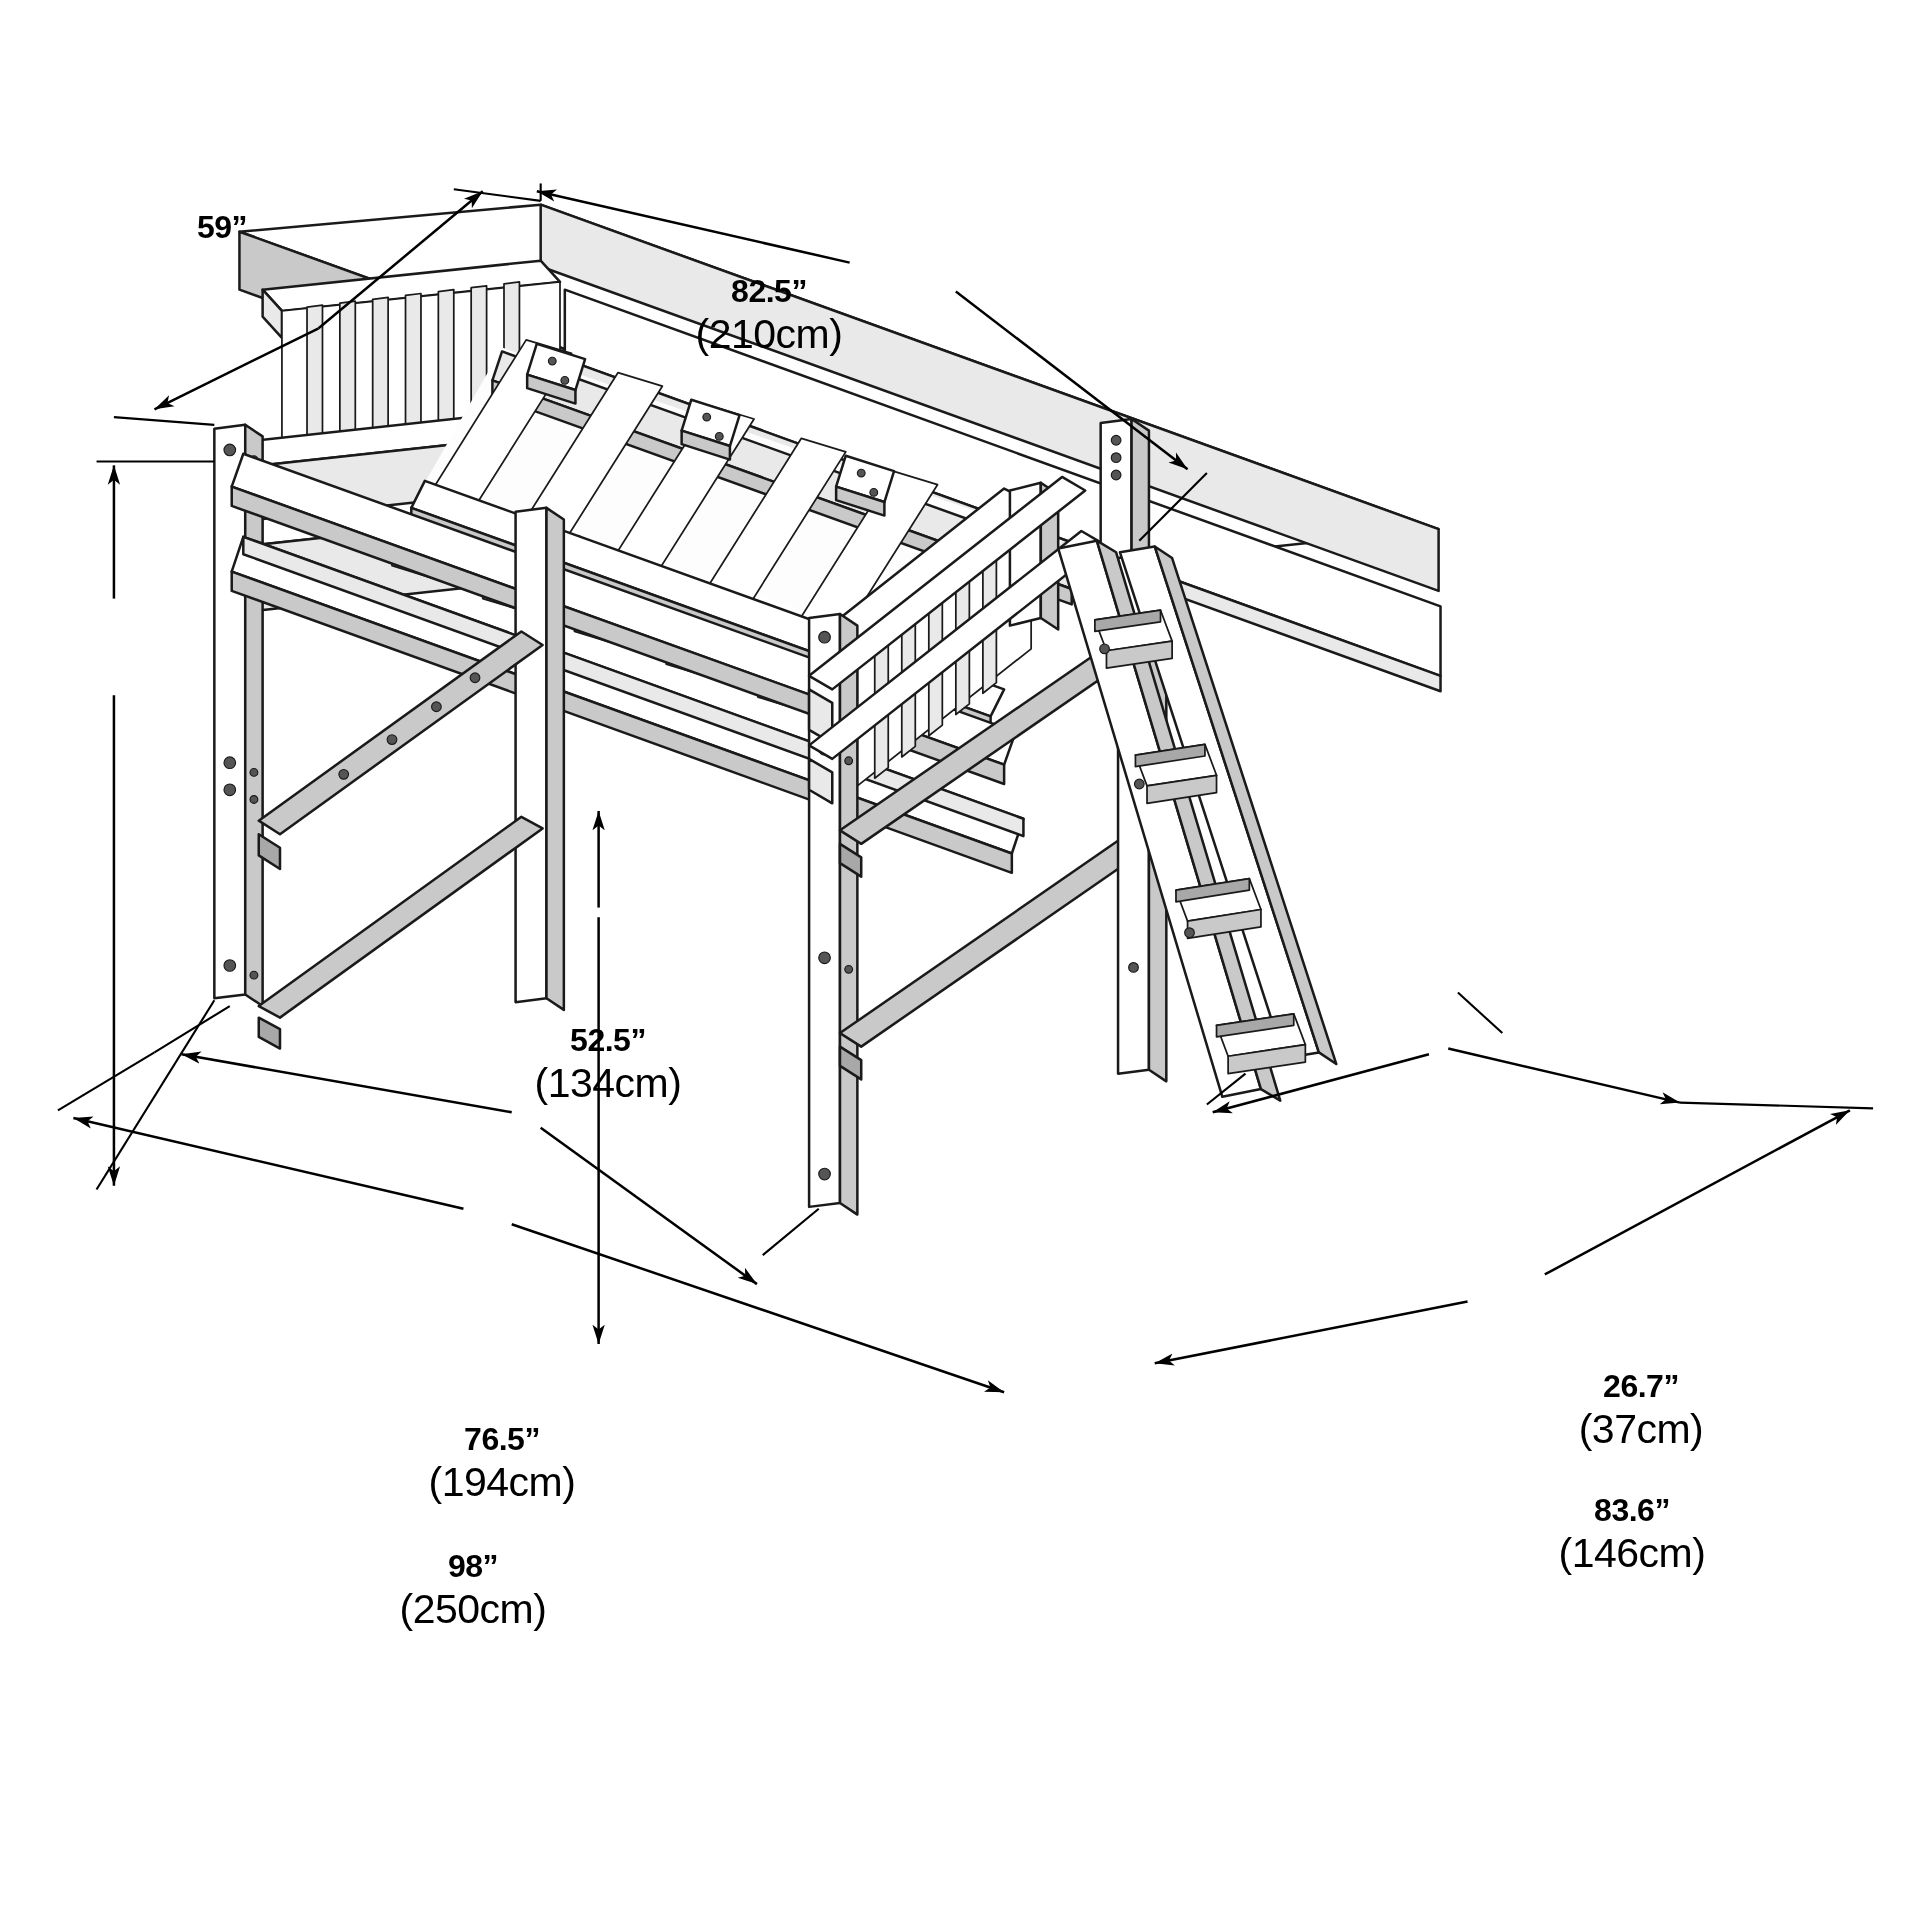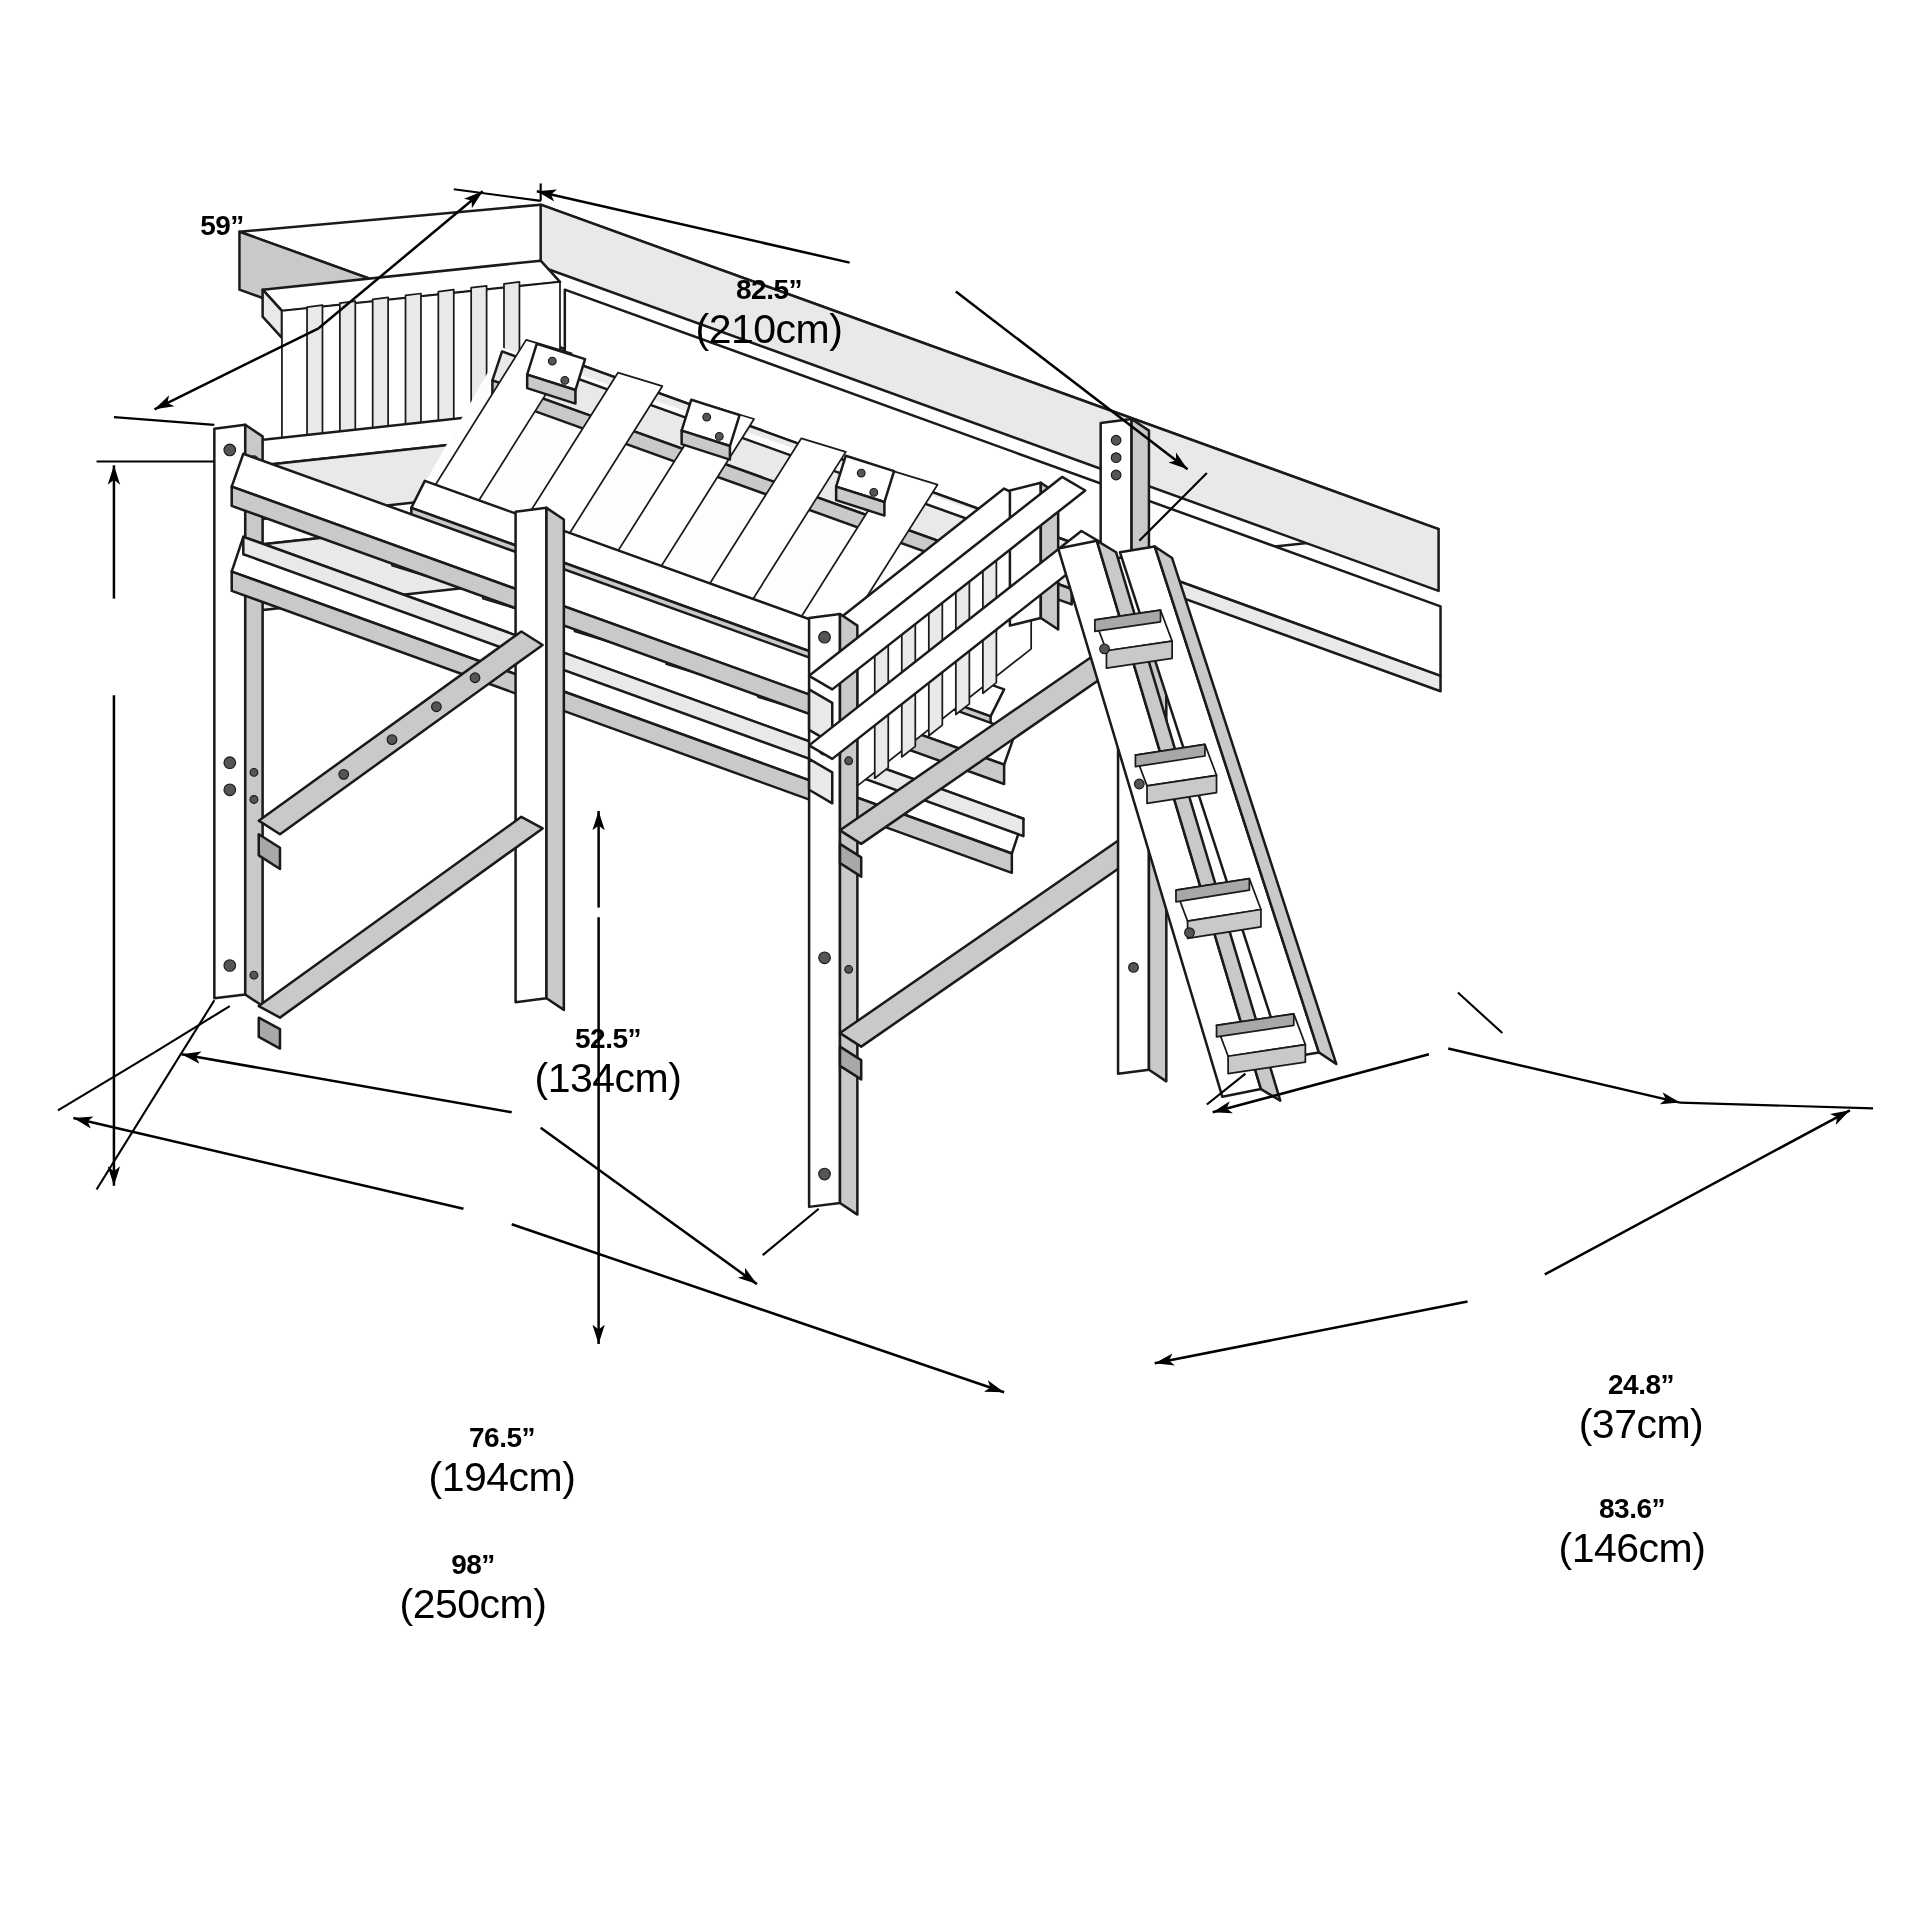--- a/index.html
+++ b/index.html
@@ -2,21 +2,21 @@
 <html><head>
 <meta charset="utf-8">
 <style>
   html,body{margin:0;padding:0;background:#ffffff;}
   body{width:1931px;height:1931px;overflow:hidden;
        font-family:"Liberation Sans", sans-serif;}
   #stage{position:relative;width:1931px;height:1931px;background:#fff;}
   #stage svg{position:absolute;top:0;left:0;width:1931px;height:1931px;display:block;}
 
   .dimlabel{position:absolute;text-align:center;color:#000;user-select:none;}
-  .dimlabel .imp{font-weight:bold;font-size:28px;line-height:1.12;letter-spacing:-0.5px;}
+  .dimlabel .imp{font-weight:bold;font-size:32px;line-height:1.12;letter-spacing:-0.5px;}
   .dimlabel .met{font-weight:normal;font-size:41px;line-height:1.18;letter-spacing:-0.5px;}
 </style>
 </head>
 <body>
 
 <div id="stage">
 
   <svg viewBox="0 0 2000 2000" xmlns="http://www.w3.org/2000/svg">
 
     <defs>
@@ -326,21 +326,21 @@
     <div class="imp">76.5”</div>
     <div class="met">(194cm)</div>
   </div>
 
   <div class="dimlabel" style="left:328px;top:1549px;width:290px;">
     <div class="imp">98”</div>
     <div class="met">(250cm)</div>
   </div>
 
   <div class="dimlabel" style="left:1506px;top:1369px;width:270px;">
-    <div class="imp">24.8”</div>
+    <div class="imp">26.7”</div>
     <div class="met">(37cm)</div>
   </div>
 
   <div class="dimlabel" style="left:1487px;top:1493px;width:290px;">
     <div class="imp">83.6”</div>
     <div class="met">(146cm)</div>
   </div>
 
 </div>
 

